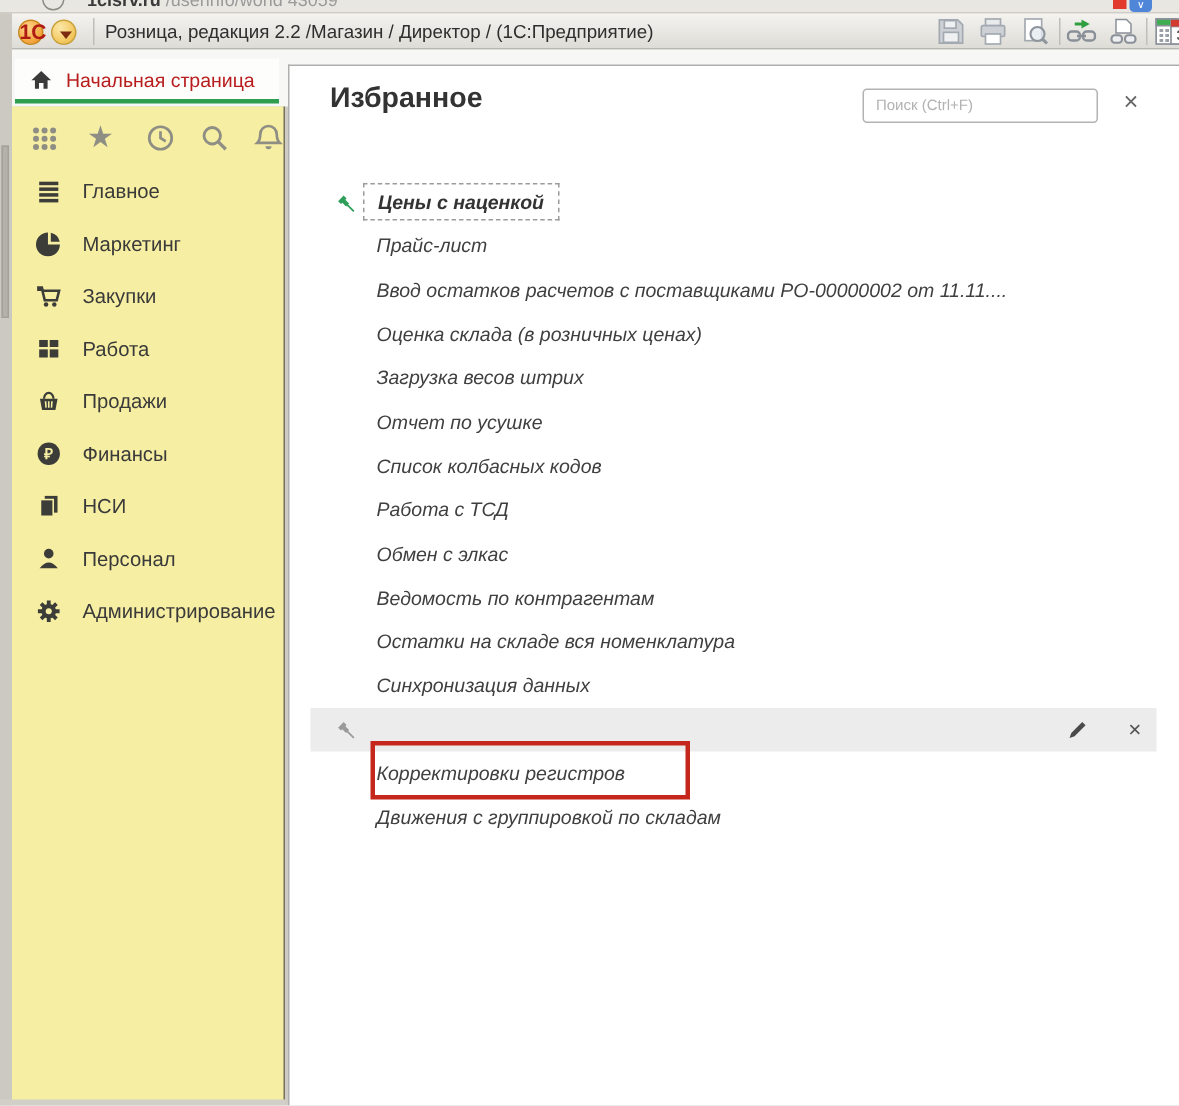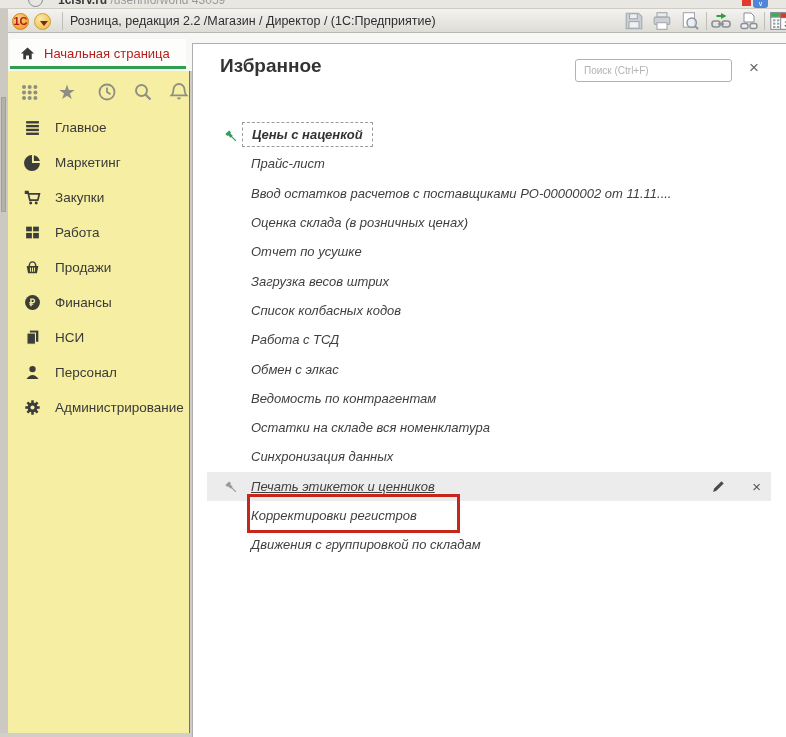--- a/index.html
+++ b/index.html
@@ -24,21 +24,21 @@
   .left-frame { position:absolute; left:0; top:9px; width:8px; height:728px; background:#ccc9c3; }
   .left-frame .thumb { position:absolute; left:1px; top:88px; width:5px; height:115px;
     background:#b4b1ab; border:1px solid #a2a09a; }
   .bottom-frame { position:absolute; left:0; top:733px; width:190px; height:4px; background:#d2cfc8; }
 
   
   .titlebar { position:absolute; left:8px; top:9px; width:778px; height:24px;
     background:linear-gradient(#f4f3f0,#dedcd6); border-bottom:1px solid #b9b7b1; }
   .logo-1c { position:absolute; left:4px; top:4px; width:17px; height:17px; border-radius:50%;
     background:radial-gradient(circle at 35% 30%, #fdd68a, #f3a43a 70%, #e08a1d);
-    border:1px solid #c9881f; color:#b01c14; font-size:11px; font-weight:bold;
+    border:1px solid #c9881f; color:#b01c14; font-size:14px; font-weight:bold;
     text-align:center; line-height:15px; }
   .menu-drop { position:absolute; left:26px; top:4px; width:17px; height:17px; border-radius:50%;
     background:radial-gradient(circle at 35% 30%, #fbe7a9, #f2c65b 70%, #dca populists3c);
     background:radial-gradient(circle at 35% 30%, #fbe7a9, #f2c65b 70%, #dcaa3c);
     border:1px solid #c8a13a; }
   .menu-drop .tri { position:absolute; left:4.5px; top:7px; width:0; height:0;
     border-left:4px solid transparent; border-right:4px solid transparent; border-top:5px solid #7c2a10; }
   .tb-sep { position:absolute; top:3px; width:1px; height:18px; background:#c0beb8; }
   .tb-title { position:absolute; left:62px; top:0; height:24px; line-height:24px;
     font-size:12.5px; color:#2e2e2e; white-space:nowrap; }
@@ -314,25 +314,25 @@
     <div class="fav-row">
         <span class="pin-slot"></span>
         <span class="fav-label">Ввод остатков расчетов с поставщиками РО-00000002 от 11.11....</span>
       </div>
     <div class="fav-row">
         <span class="pin-slot"></span>
         <span class="fav-label">Оценка склада (в розничных ценах)</span>
       </div>
     <div class="fav-row">
         <span class="pin-slot"></span>
+        <span class="fav-label">Загрузка весов штрих</span>
+      </div>
+    <div class="fav-row">
+        <span class="pin-slot"></span>
         <span class="fav-label">Отчет по усушке</span>
-      </div>
-    <div class="fav-row">
-        <span class="pin-slot"></span>
-        <span class="fav-label">Загрузка весов штрих</span>
       </div>
     <div class="fav-row">
         <span class="pin-slot"></span>
         <span class="fav-label">Список колбасных кодов</span>
       </div>
     <div class="fav-row">
         <span class="pin-slot"></span>
         <span class="fav-label">Работа с ТСД</span>
       </div>
     <div class="fav-row">
@@ -352,21 +352,20 @@
         <span class="fav-label">Синхронизация данных</span>
       </div>
 
     <div class="fav-row fav-hover">
       <span class="pin-slot">
           <svg viewBox="0 0 14 14">
             <path d="M7.6 7.6 L12.8 12.8" stroke="#9a9a9a" stroke-width="1.3"></path>
             <path d="M1.5 5.5 L5.5 1.5 L7.6 3.6 L6.7 4.5 L9.4 7.2 L7.2 9.4 L4.5 6.7 L3.6 7.6 Z" fill="#9a9a9a"></path>
           </svg>
         </span>
-      <span class="fav-label">Печать этикеток и ценников</span>
       <span class="fav-actions">
         <svg class="edit-ic" viewBox="0 0 15 15">
             <path d="M2 13 L3.2 9.6 L10.5 2.3 L12.7 4.5 L5.4 11.8 Z" fill="#4a4a4a"></path>
           </svg>
         <span class="remove-x">×</span>
       </span>
     </div>
 
     <div class="fav-row">
         <span class="pin-slot"></span>

